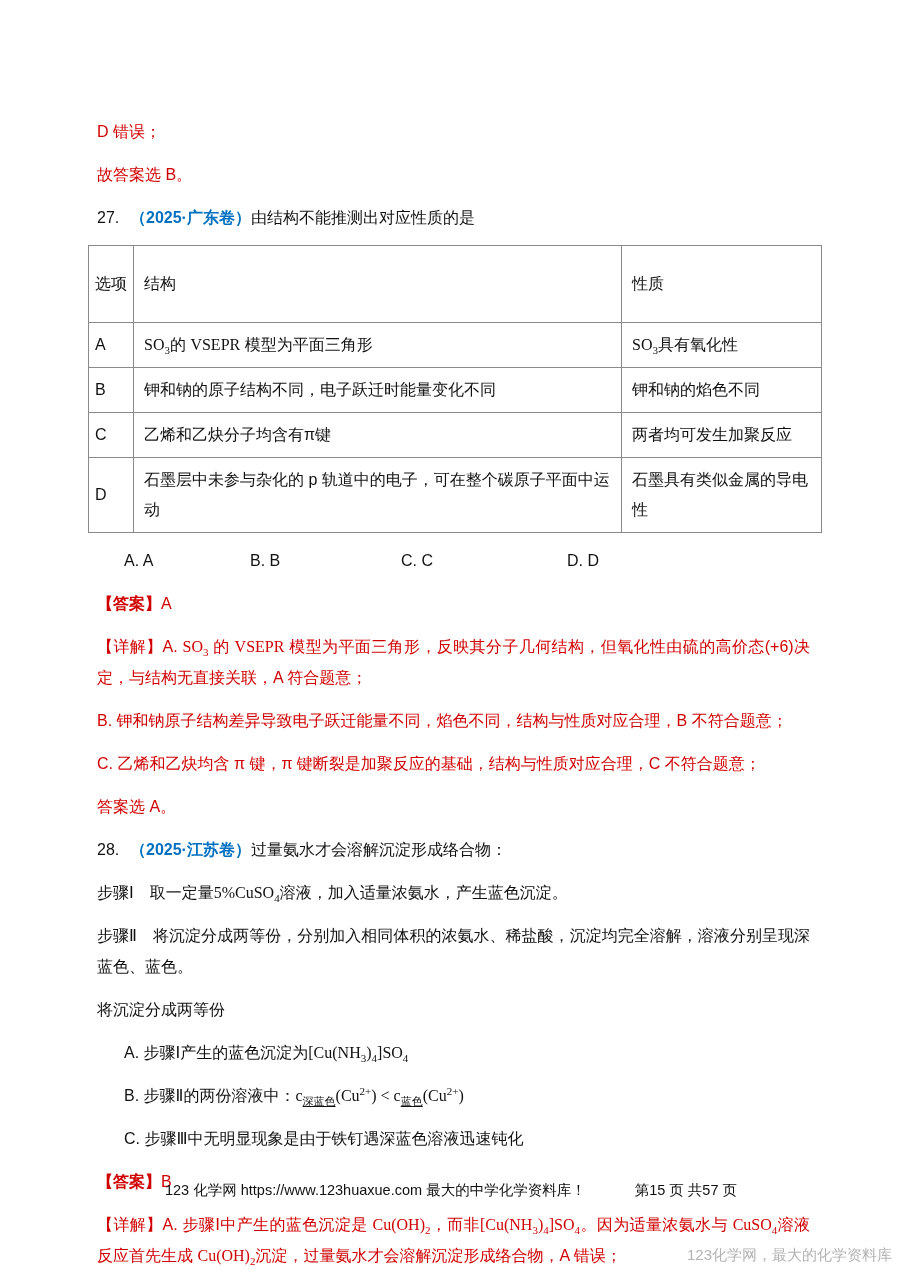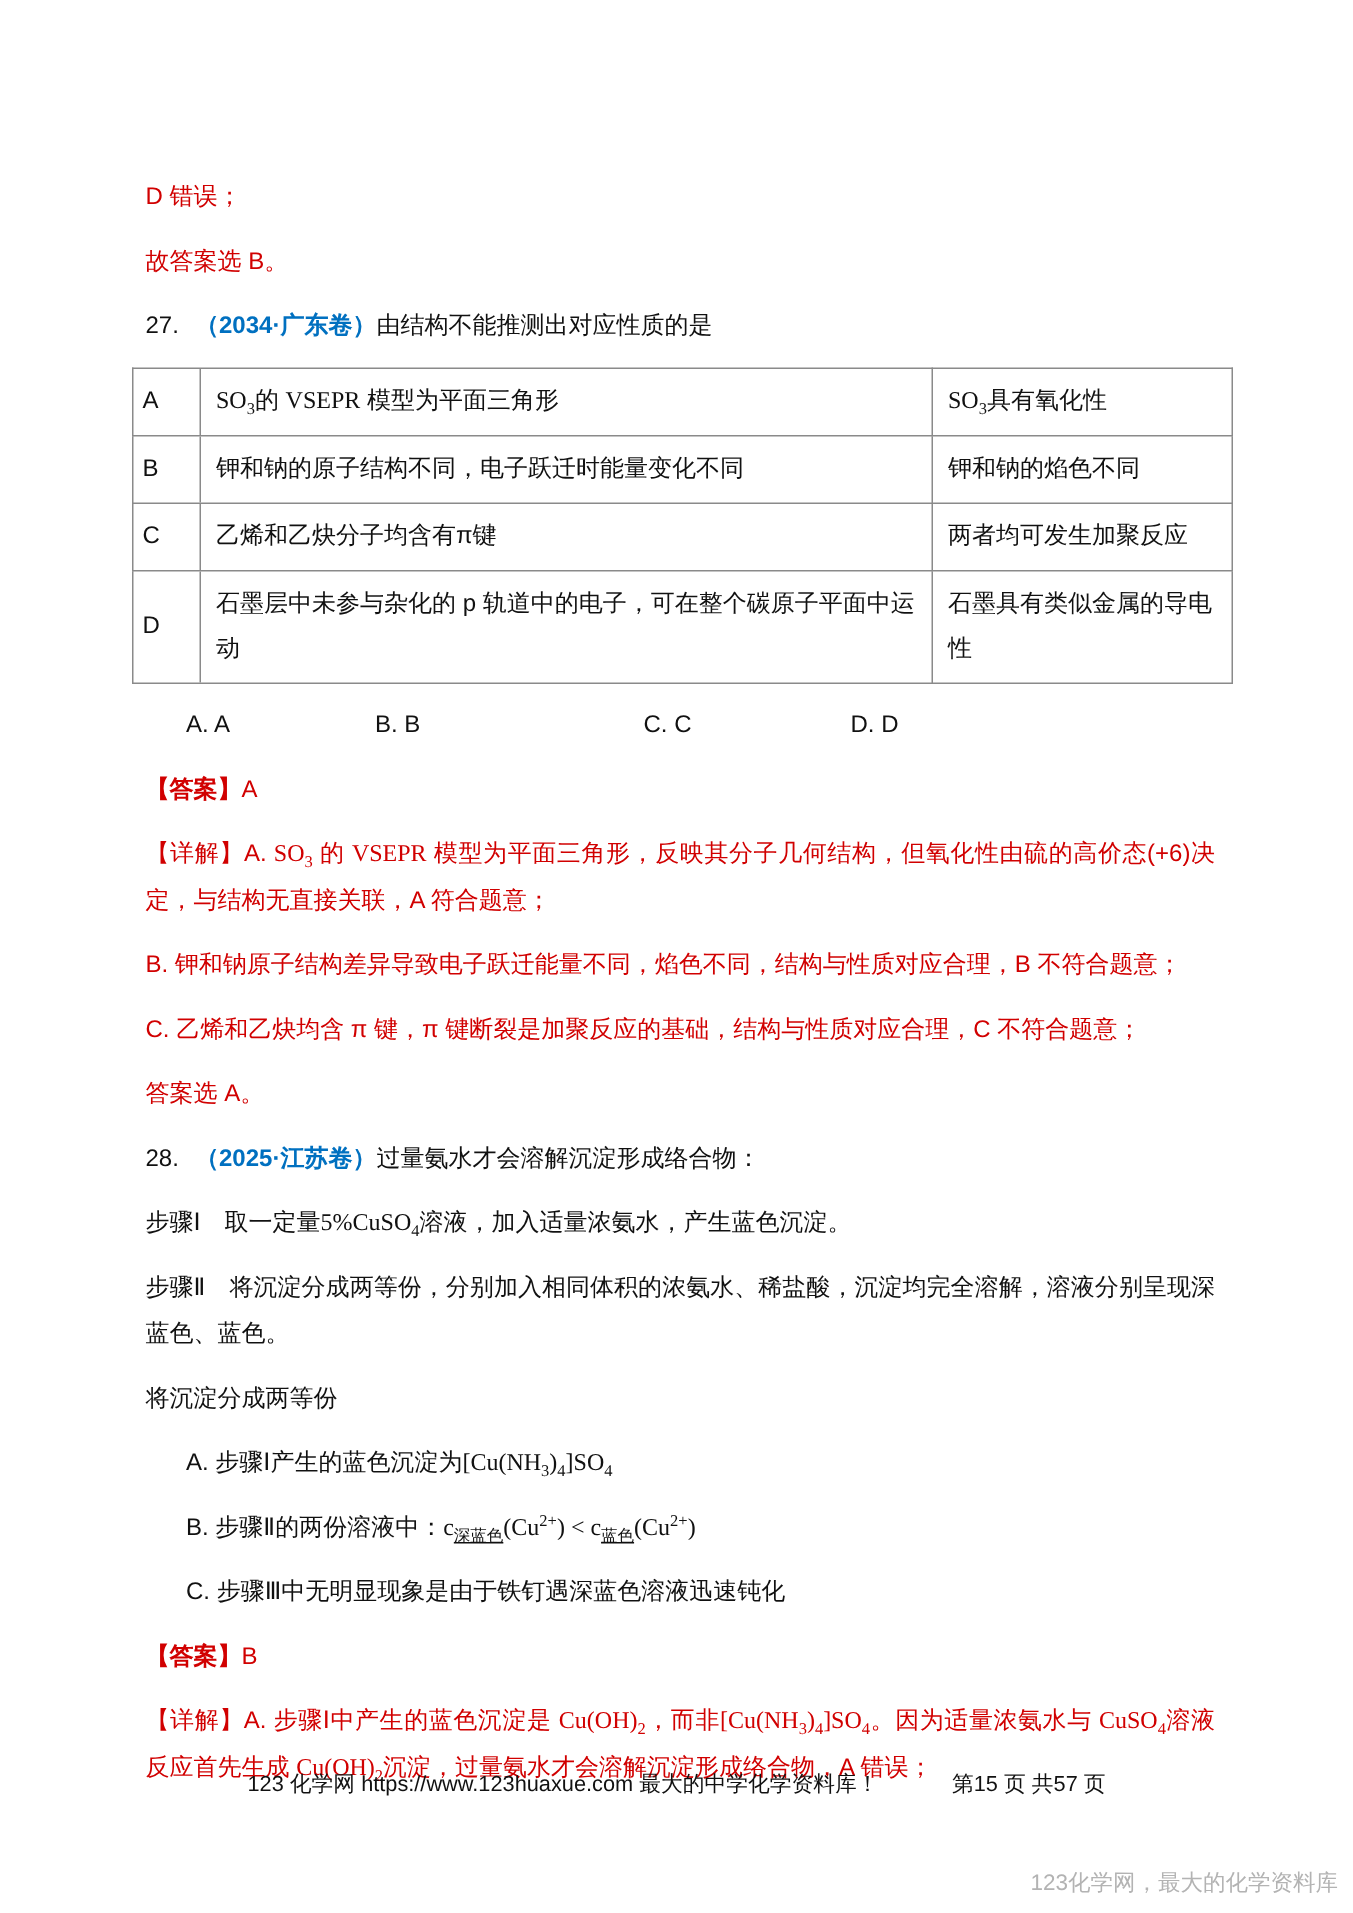--- a/index.html
+++ b/index.html
@@ -21,46 +21,51 @@
   table.tbl{border-collapse:collapse;table-layout:fixed;width:733px;margin:0 0 4px 3px;}
   .tbl th,.tbl td{border:1px solid #8a8a8a;font-weight:normal;text-align:left;
                   vertical-align:middle;padding:2px 10px;line-height:30px;font-size:16px;}
   .tbl th:first-child,.tbl td:first-child{border-right:1px dashed #a06060;padding:2px 6px;}
   .tbl tr.r-head th{height:72px;}
   .tbl td{height:40px;}
   .tbl tr.r-tall td{height:70px;}
   
   .choices{position:relative;height:31px;}
   .choices span{position:absolute;top:0;}
-  .ch1{left:27px;} .ch2{left:153px;} .ch3{left:332px;} .ch4{left:470px;}
+  .ch1{left:27px;} .ch2{left:153px;} .ch3{left:304px;} .ch4{left:470px;}
   .opt{padding-left:27px;}
   
   .footer{position:absolute;top:1180px;left:0;width:100%;text-align:center;
           font-size:14.5px;color:#111;line-height:20px;}
   .footer .pg{margin-left:45px;}
   .watermark{position:absolute;top:1246px;right:10px;font-size:15px;color:#b3b3b3;}
 </style>
 </head>
 <body>
 
 <div class="page">
   <div class="content">
 
     <p class="red">D 错误；</p>
     <p class="red mb-lg">故答案选 B。</p>
 
-    <p><span class="qnum">27.</span><span class="qsource">（2034·广东卷）</span><span>由结构不能推测出对应性质的是</span></p>
+    <p><span class="qnum">27.</span><span class="qsource">（2025·广东卷）</span><span>由结构不能推测出对应性质的是</span></p>
 
     <table class="tbl">
       <colgroup>
           <col style="width:45px">
           <col style="width:488px">
           <col style="width:200px">
         </colgroup>
       <tbody>
+          <tr class="r-head">
+        <th>选项</th>
+        <th>结构</th>
+        <th>性质</th>
+      </tr>
       <tr>
         <td>A</td>
         <td><i>SO<sub>3</sub></i>的 <i>VSEPR</i> 模型为平面三角形</td>
         <td><i>SO<sub>3</sub></i>具有氧化性</td>
       </tr>
       <tr>
         <td>B</td>
         <td>钾和钠的原子结构不同，电子跃迁时能量变化不同</td>
         <td>钾和钠的焰色不同</td>
       </tr>

